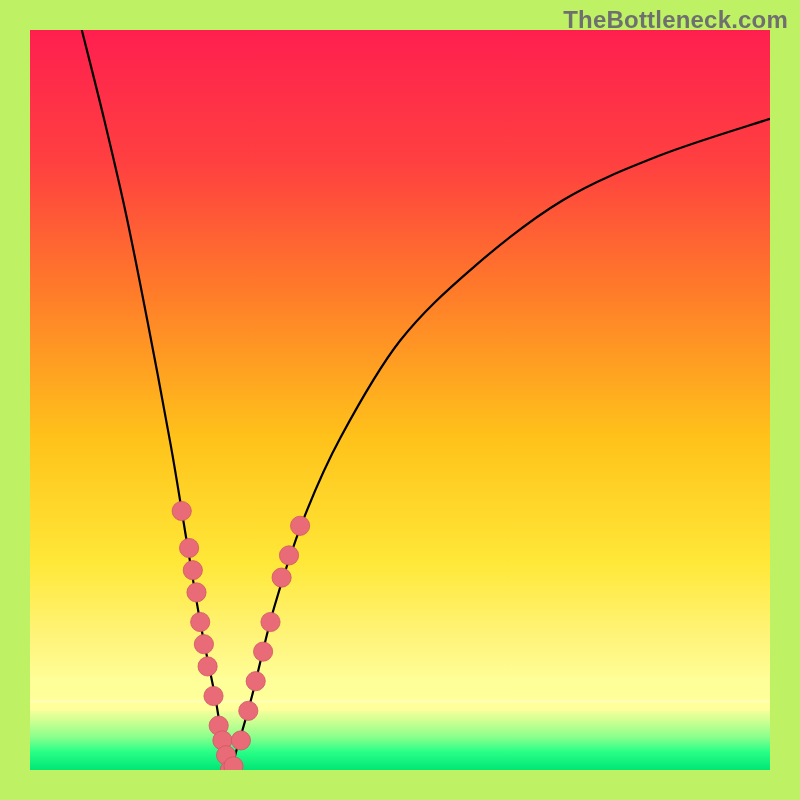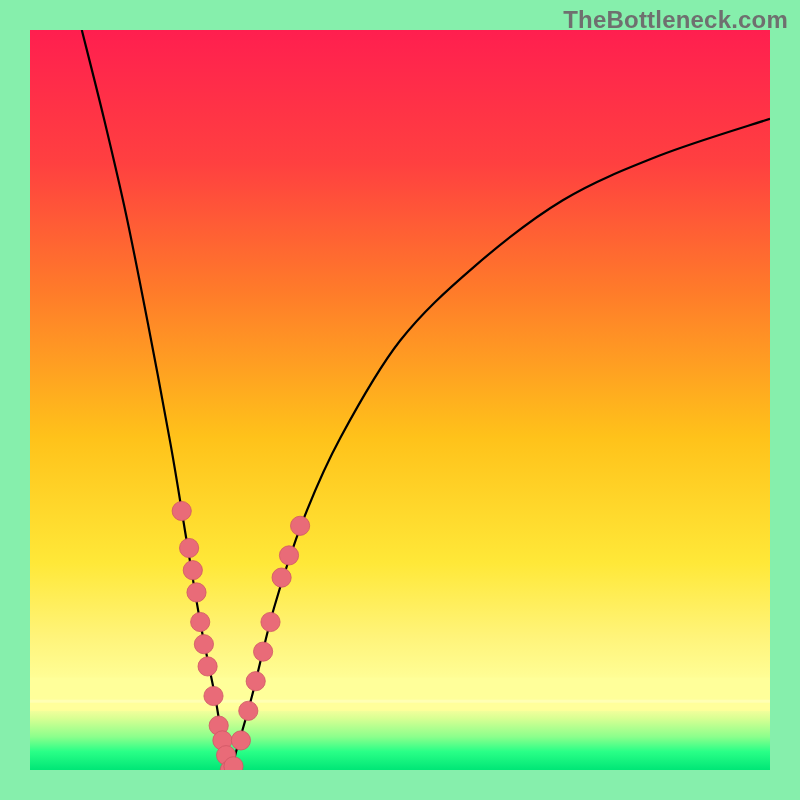--- a/index.html
+++ b/index.html
@@ -7,21 +7,21 @@
     padding: 0;
     width: 800px;
     height: 800px;
     overflow: hidden;
     background: #000;
     font-family: Arial, Helvetica, sans-serif;
   }
   .frame {
     position: absolute;
     inset: 0;
-    background: #86efac;
+    background: #bef264;
     padding-left: 37px;
   }
   .plot {
     position: absolute;
     left: 30px;
     top: 30px;
     width: 740px;
     height: 740px;
     overflow: hidden;
   }

